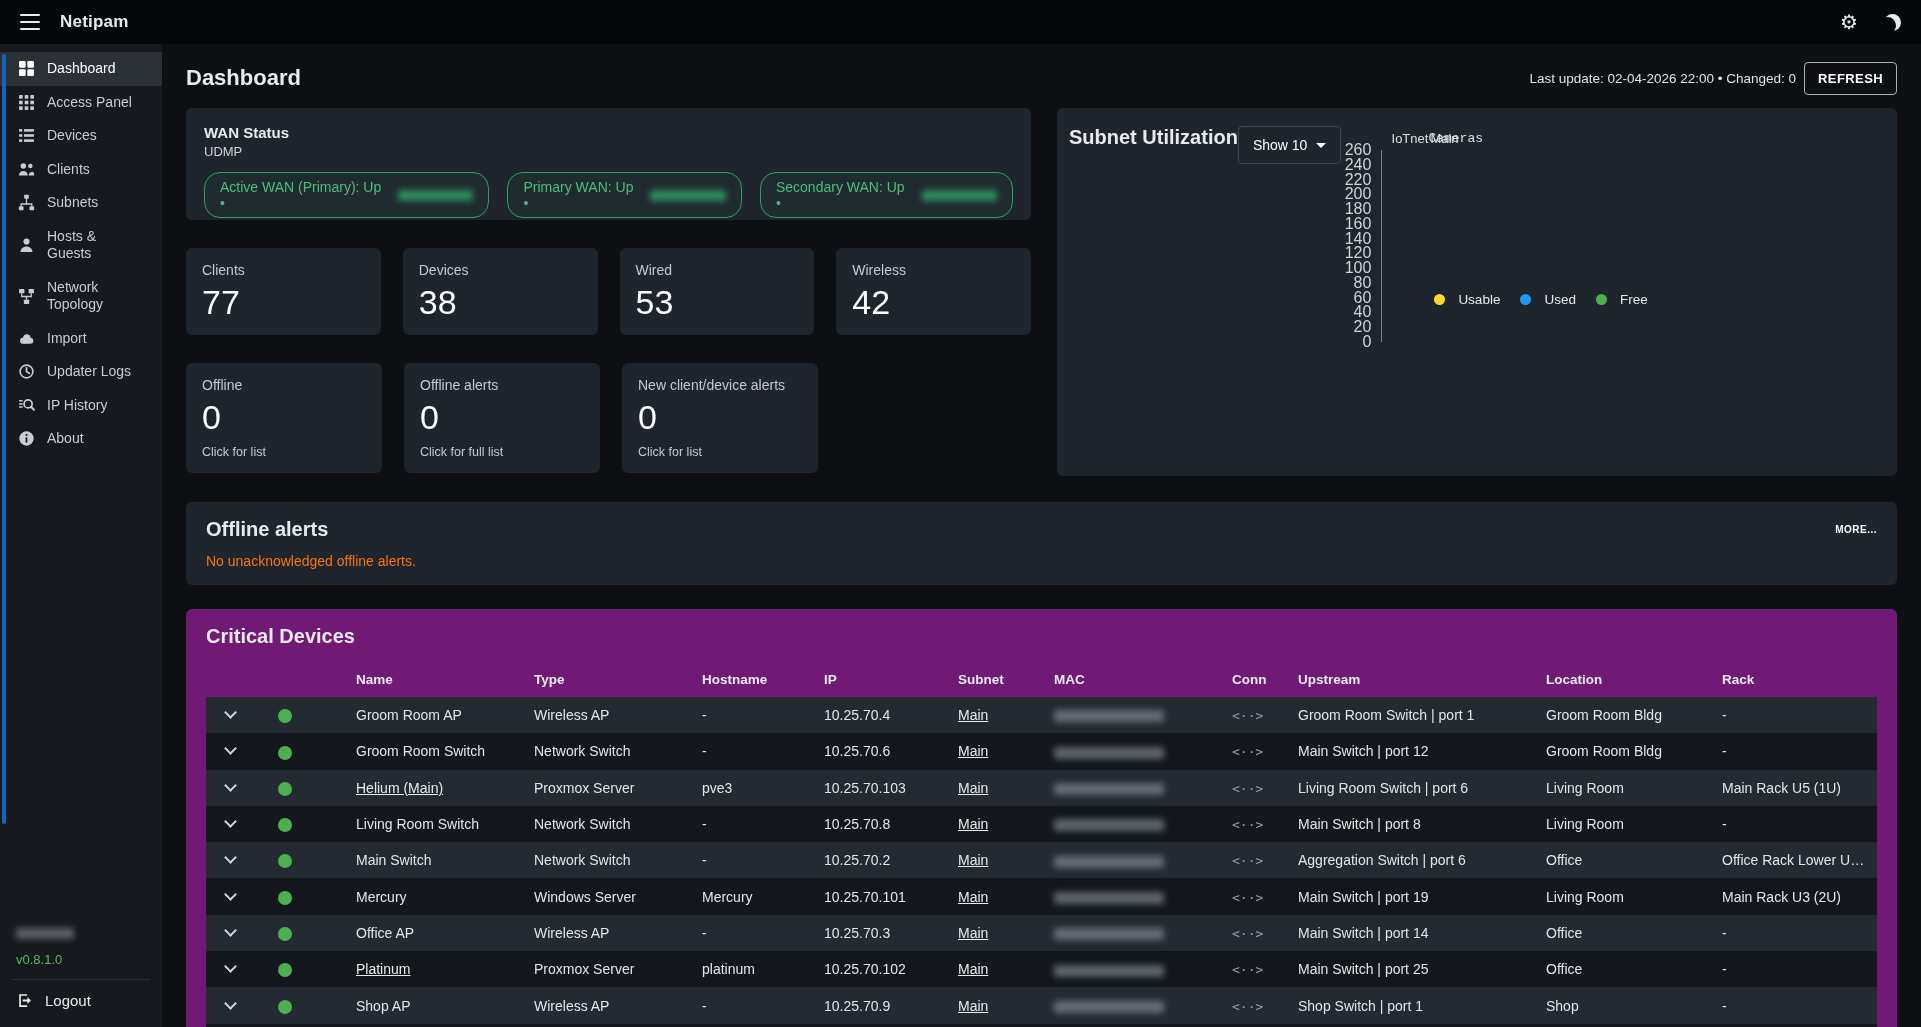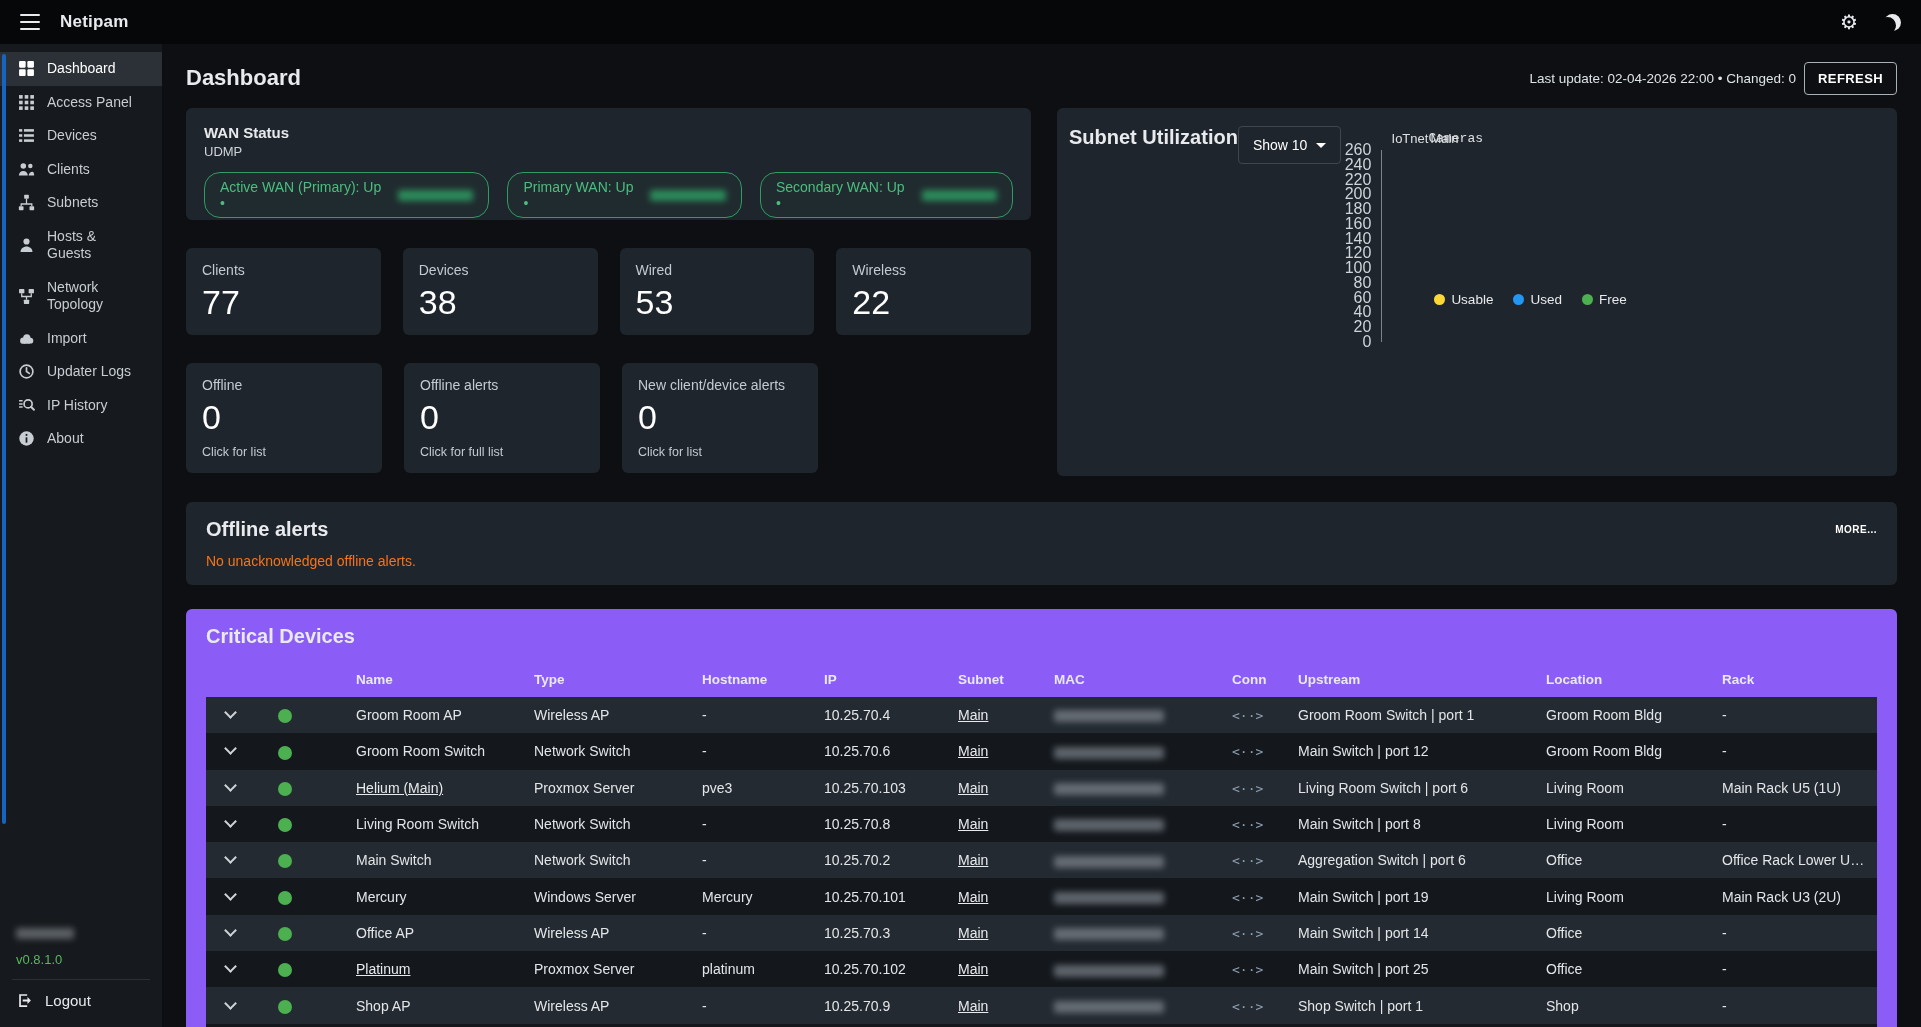--- a/index.html
+++ b/index.html
@@ -66,30 +66,30 @@
   .chart{display:flex;gap:8px;margin-top:24px;padding-right:6px}
   .y-axis{position:relative;width:32px;height:192px;flex-shrink:0}
   .y-tick{position:absolute;right:2px;transform:translateY(50%);font-size:16px;color:#ced4d9}
   .plot{position:relative;flex:1;height:192px;border-left:1px solid #7a828a;border-bottom:1px solid #7a828a}
   .gridline{position:absolute;left:0;right:0;border-top:1px solid #2a3037}
   .bar-group{position:absolute;bottom:0;display:flex;align-items:flex-end;gap:2px}
   .bar{width:9px}
   .x-labels{position:relative;height:20px;margin-top:5px;margin-left:40px;margin-right:6px}
   .x-label{position:absolute;font-size:13px;color:#dde1e5;white-space:nowrap}
   .legend{display:flex;justify-content:center;gap:20px;margin-top:14px}
-  .legend-item{display:flex;align-items:center;gap:6px;font-size:13.5px;color:#e8eaed}
+  .legend-item{display:flex;align-items:center;gap:13px;font-size:13.5px;color:#e8eaed}
   .legend-dot{width:11px;height:11px;border-radius:50%}
   
   .offline-card{margin-top:26px;padding:16px 20px}
   .offline-head{display:flex;align-items:center}
   .offline-head h2{font-size:20px;font-weight:bold}
   .more-link{margin-left:auto;font-size:10px;font-weight:bold;letter-spacing:.5px;color:#fff;cursor:pointer}
   .offline-empty{font-size:14px;color:#f97316;margin-top:12px}
   
-  .devices-card{margin-top:24px;background:#8b5cf6;border-radius:6px 6px 0 0;padding:16px 20px 0;flex:1;overflow:hidden}
+  .devices-card{margin-top:24px;background:#701a75;border-radius:6px 6px 0 0;padding:16px 20px 0;flex:1;overflow:hidden}
   .devices-card h2{font-size:20px;font-weight:bold;margin-bottom:14px}
   .devices-table{width:100%;border-collapse:collapse;table-layout:fixed;font-size:14px}
   .devices-table th{text-align:left;font-size:13.5px;font-weight:bold;color:#e8eaed;padding:10px 8px;white-space:nowrap}
   .devices-table td{padding:10px 8px;white-space:nowrap;overflow:hidden;text-overflow:ellipsis;color:#e3e6e9}
   tr.odd{background:#232a31}
   tr.even{background:#14181d}
   .chev{display:inline-block;width:9px;height:9px;border-right:2px solid #cfd4d9;border-bottom:2px solid #cfd4d9;
     transform:rotate(45deg);margin:0 0 3px 12px;cursor:pointer}
   .dot{display:inline-block;width:14px;height:14px;border-radius:50%;background:#4caf50;vertical-align:middle}
   .link{text-decoration:underline;color:#e8eaed;cursor:pointer}
@@ -294,21 +294,21 @@
             <div class="stat-card">
               <div class="s-label">Devices</div>
               <div class="s-value">38</div>
             </div>
             <div class="stat-card">
               <div class="s-label">Wired</div>
               <div class="s-value">53</div>
             </div>
             <div class="stat-card">
               <div class="s-label">Wireless</div>
-              <div class="s-value">22</div>
+              <div class="s-value">42</div>
             </div>
           </div>
         <div class="stats-row">
             <div class="stat-card">
               <div class="s-label">Offline</div>
               <div class="s-value">0</div>
               <div class="s-footer">Click for list</div>
             </div>
             <div class="stat-card">
               <div class="s-label">Offline alerts</div>

